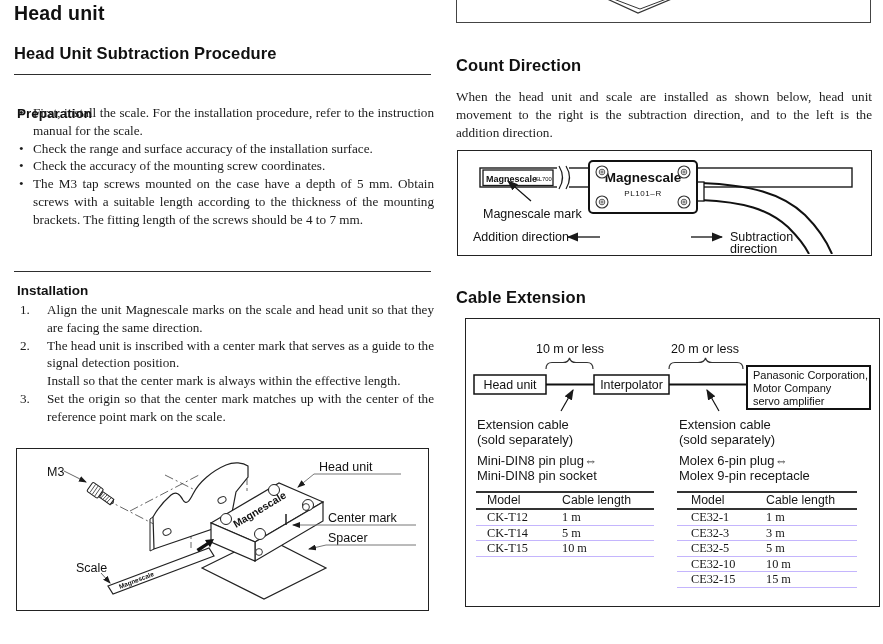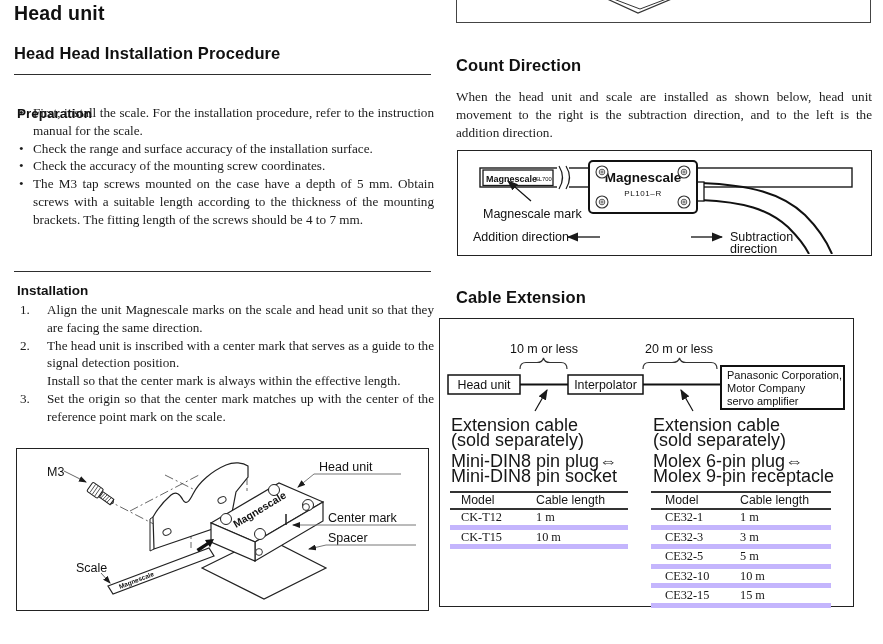--- a/index.html
+++ b/index.html
@@ -16,37 +16,37 @@
   .bullet .bm{flex:0 0 14px;text-align:left;}
   .bullet .bt{flex:1;text-align:justify;}
   .step{display:flex;}
   .step .sn{flex:0 0 27px;}
   .step .st{flex:1;text-align:justify;}
   .step .st p{margin:0;}
   .figbox{border:1.5px solid #222;background:#fff;box-sizing:border-box;}
   .cutbox{border-left:1.5px solid #444;border-right:1.5px solid #444;
           border-bottom:1.5px solid #444;box-sizing:border-box;}
   svg text{font-family:"Liberation Sans",sans-serif;fill:#111;}
-  .note{font-size:18px;line-height:14.5px;color:#161616;}
+  .note{font-size:13px;line-height:14.5px;color:#161616;}
   table.ext{border-collapse:collapse;table-layout:fixed;border-top:2px solid #333;
             border-bottom:1.5px solid #666;font-size:12.3px;color:#161616;}
   table.ext thead td{border-bottom:2px solid #333;height:15px;line-height:15px;padding:0;
             font-family:"Liberation Sans",sans-serif;}
   table.ext tbody td{height:14.5px;line-height:14.5px;padding:0;
-            font-family:"Liberation Serif",serif;border-bottom:5px solid #c4b5fd;}
+            font-family:"Liberation Serif",serif;border-bottom:1px solid #c4b5fd;}
   td.c1l{padding-left:11px !important;}
   td.c1r{padding-left:14px !important;}
 </style>
 </head>
 <body>
 
 <div id="page">
 
   <div class="abs h1" style="left:14px;top:2px;">Head unit</div>
-  <div class="abs h2" style="left:14px;top:44px;">Head Head Installation Procedure</div>
+  <div class="abs h2" style="left:14px;top:44px;">Head Unit Subtraction Procedure</div>
   <div class="abs rule" style="left:14px;top:74px;width:417px;"></div>
 
   <div class="abs h3" style="left:17px;top:86px;margin-top:20px;">Preparation</div>
   <div class="abs body-serif" style="left:19px;top:104px;width:415px;">
     <div class="bullet">
         <span class="bm">•</span>
         <span class="bt">First, install the scale. For the installation procedure, refer to the instruction manual for the scale.</span>
       </div>
     <div class="bullet">
         <span class="bm">•</span>
@@ -221,21 +221,21 @@
       <text x="15" y="90" font-size="12.5">Addition direction</text>
       <path d="M142,86 L110,86" stroke="#111" stroke-width="1.3" fill="none" marker-end="url(#ahB)"></path>
       <path d="M233,86 L264,86" stroke="#111" stroke-width="1.3" fill="none" marker-end="url(#ahB)"></path>
       <text x="272" y="90" font-size="12.5">Subtraction</text>
       <text x="272" y="102" font-size="12.5">direction</text>
     </svg>
   </div>
 
   <div class="abs h2" style="left:456px;top:288px;">Cable Extension</div>
 
-  <div class="abs figbox" style="left:439px;top:318px;width:415px;height:289px;">
+  <div class="abs figbox" style="left:465px;top:318px;width:415px;height:289px;">
     <svg class="abs" style="left:0;top:0;" width="412" height="100" viewBox="0 0 412 100">
       <defs>
         <marker id="ahC" markerWidth="9" markerHeight="7" refX="8" refY="3.5" orient="auto">
           <path d="M0,0 L9,3.5 L0,7 Z" fill="#1a1a1a"></path>
         </marker>
       </defs>
       <text x="104" y="34" text-anchor="middle" font-size="12.5">10 m or less</text>
       <text x="239" y="34" text-anchor="middle" font-size="12.5">20 m or less</text>
       <path d="M80,50 Q80,43.5 86,43.5 L97,43.5 Q102.5,43.5 103.5,39 Q104.5,43.5 110,43.5 L121,43.5 Q127,43.5 127,50" fill="none" stroke="#333" stroke-width="1.2"></path>
       <path d="M203,50 Q203,43.5 209,43.5 L232,43.5 Q238.5,43.5 239.5,39 Q240.5,43.5 246,43.5 L271,43.5 Q277,43.5 277,50" fill="none" stroke="#333" stroke-width="1.2"></path>
@@ -281,20 +281,24 @@
           <td class="c1l">Model</td>
           <td>Cable length</td>
         </tr>
       </thead>
       <tbody>
         <tr>
             <td class="c1l">CK-T12</td>
             <td>1 m</td>
           </tr>
         <tr>
+            <td class="c1l">CK-T14</td>
+            <td>5 m</td>
+          </tr>
+        <tr>
             <td class="c1l">CK-T15</td>
             <td>10 m</td>
           </tr>
       </tbody>
     </table>
 
     <table class="ext abs" style="left:211px;top:172px;width:180px;">
       <colgroup>
           <col style="width:89px">
           <col style="width:91px">

